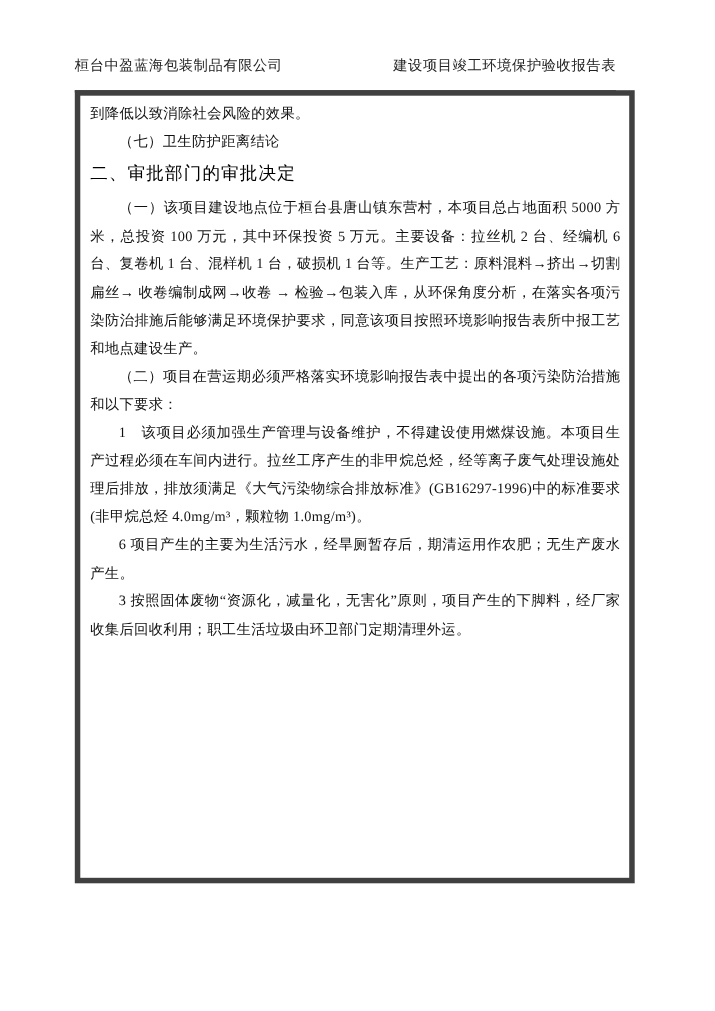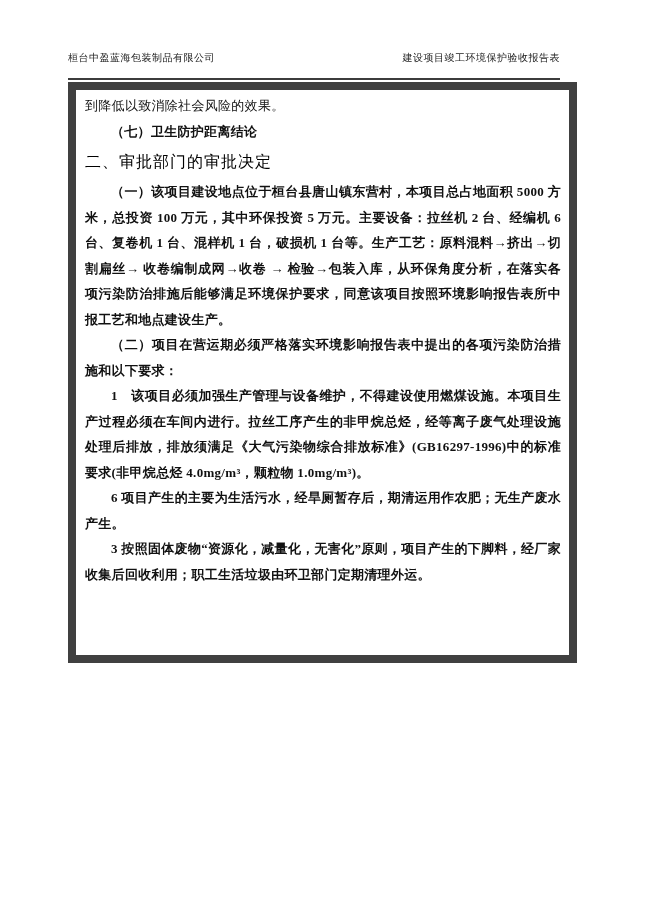--- a/index.html
+++ b/index.html
@@ -17,49 +17,48 @@
     overflow: hidden;
   }
   .header {
     position: absolute;
     top: 51px;
     left: 68px;
     width: 492px;
     display: flex;
     justify-content: space-between;
     align-items: flex-end;
-    font-size: 10px;
+    font-size: 13px;
     letter-spacing: 0.5px;
     color: #222;
     padding-bottom: 13px;
     border-bottom: 2px solid #3c3c3c;
     box-sizing: border-box;
   }
   .content-box {
     position: absolute;
     top: 82px;
     left: 68px;
     width: 509px;
-    height: 581px;
-    border: 8px solid #404040;
+    height: 721px;
+    border: 5px solid #404040;
     box-sizing: border-box;
     padding: 3px 8px 12px 9px;
     overflow: hidden;
   }
   .para {
     margin: 0;
     font-size: 13px;
     line-height: 25.5px;
     text-align: justify;
     letter-spacing: 0.3px;
     color: #111;
   }
   .para.indent {
     text-indent: 2em;
-    font-weight: bold;
   }
   .para.heading {
     font-size: 16px;
     font-weight: normal;
     line-height: 30px;
     text-indent: 0;
     margin-top: 3px;
     margin-bottom: 2px;
     letter-spacing: 1px;
     color: #000;

